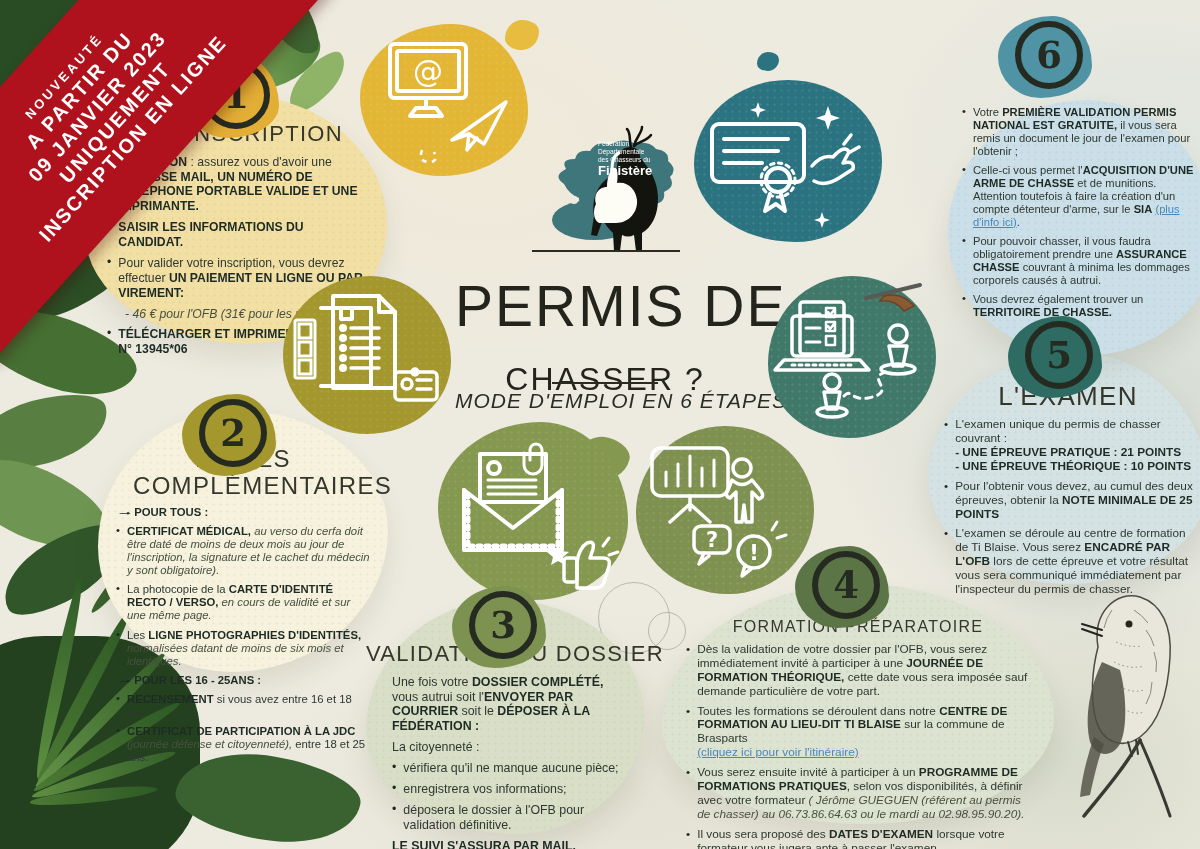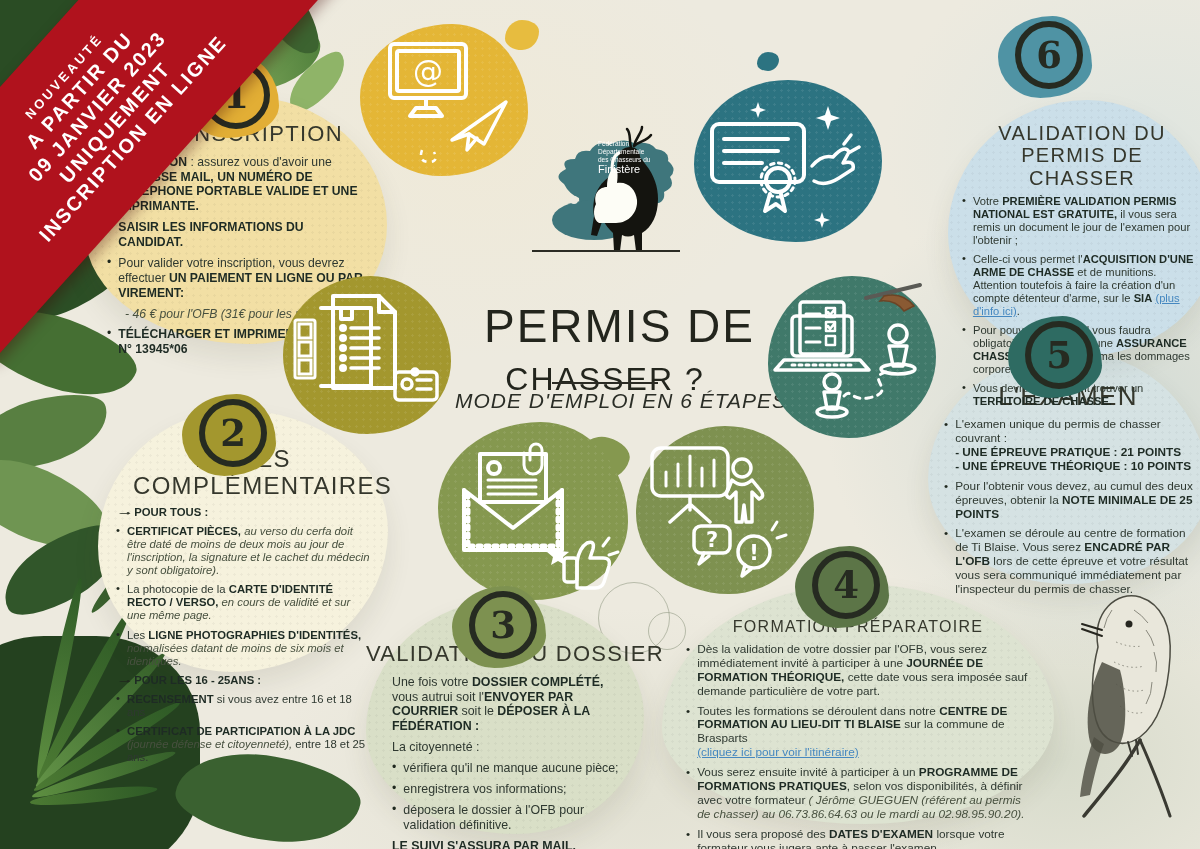--- a/index.html
+++ b/index.html
@@ -111,25 +111,25 @@
         <path d="M85,24 c-2,-9 0,-15 -4,-19"></path>
     </g>
     <path fill="#14140f" d="M72,34 c0,-7 6,-11 12,-11 c6,0 10,4 10,10 l6,8 c8,10 12,22 12,34 c0,16 -6,28 -16,34 l0,18 -6,0 -2,-16 c-4,2 -8,2 -12,0 l-2,16 -6,0 -1,-18 c-4,-4 -8,-8 -10,-14 l-6,17 -6,-1 3,-19 c-2,-10 0,-22 6,-30 c4,-6 10,-10 16,-12 z"></path>
     <path fill="#fdfdf6" d="M50,80 c-3,-11 4,-17 11,-17 c0,-11 4,-19 8,-19 c3,0 3,9 2,15 c11,-2 19,7 20,17 c1,12 -8,23 -21,23 l-17,0 c-6,-3 -6,-14 -3,-19 z"></path>
     <path fill="none" stroke="#fdfdf6" stroke-width="3" stroke-linecap="round" d="M66,46 c0,-9 2,-15 7,-17"></path>
   </svg>
   <div class="logo-text" style="left:598px;top:140px;font-size:6.5px;">
     <div>Fédération</div>
     <div>Départementale</div>
     <div>des Chasseurs du</div>
-    <div style="font-weight:400;font-size:11px;">Finistère</div>
+    <div style="font-weight:700;font-size:13px;">Finistère</div>
   </div>
 
   <div class="divider" style="left:532px;top:250px;width:148px;"></div>
-  <div class="ctr" style="top:299px;font-size:46px;letter-spacing:2px;white-space:nowrap;text-align:right;">PERMIS DE</div>
+  <div class="ctr" style="top:273px;font-size:57px;letter-spacing:2px;white-space:nowrap;">PERMIS DE</div>
   <div class="ctr" style="top:328px;font-size:32px;letter-spacing:2px;white-space:nowrap;margin-top:33px;">CHASSER ?</div>
   <div class="divider" style="left:552px;top:382px;width:106px;"></div>
   <div class="ctr" style="top:389px;font-size:21px;font-style:italic;letter-spacing:1px;white-space:nowrap;color:#2a2d26;">MODE D'EMPLOI EN 6 ÉTAPES</div>
 
   <div class="bubble" id="step1" style="left:85px;top:96px;width:302px;height:248px;background-color:#f2dfa4;border-radius:52% 48% 46% 54%/55% 52% 48% 45%;padding:0;">
     <div class="step-title" style="margin-top:26px;font-size:22px;">PRÉ-INSCRIPTION</div>
     <div class="step-items" style="margin:8px 20px 0 22px;font-size:12.2px;line-height:1.22;">
         <div class="item bullet">
           <span class="marker">•</span>
           <span class="seg-body"><span class="b">ATTENTION</span><span> : assurez vous d'avoir une </span><span class="b">ADRESSE MAIL, UN NUMÉRO DE TÉLÉPHONE PORTABLE VALIDE ET UNE IMPRIMANTE.</span></span>
@@ -154,21 +154,21 @@
 
   <div class="bubble" id="step2" style="left:98px;top:410px;width:290px;height:262px;background-color:#f6f2dd;border-radius:48% 52% 54% 46%/52% 46% 54% 48%;">
     <div class="step-title" style="margin-top:36px;font-size:24px;width:220px;">PIÈCES COMPLÉMENTAIRES</div>
     <div class="step-items" style="margin:6px 16px 0 18px;font-size:11.3px;line-height:1.16;">
         <div class="item arrow">
           <span class="marker">→</span>
           <span class="seg-body"><span class="b">POUR TOUS :</span></span>
         </div>
         <div class="item bullet">
           <span class="marker">•</span>
-          <span class="seg-body"><span class="b">CERTIFICAT PIÈCES,</span><span class="i"> au verso du cerfa doit être daté de moins de deux mois au jour de l'inscription, la signature et le cachet du médecin y sont obligatoire).</span></span>
+          <span class="seg-body"><span class="b">CERTIFICAT MÉDICAL,</span><span class="i"> au verso du cerfa doit être daté de moins de deux mois au jour de l'inscription, la signature et le cachet du médecin y sont obligatoire).</span></span>
         </div>
         <div class="item bullet">
           <span class="marker">•</span>
           <span class="seg-body"><span>La photocopie de la </span><span class="b">CARTE D'IDENTITÉ RECTO / VERSO,</span><span class="i"> en cours de validité et sur une même page.</span></span>
         </div>
         <div class="item bullet">
           <span class="marker">•</span>
           <span class="seg-body"><span>Les </span><span class="b">LIGNE PHOTOGRAPHIES D'IDENTITÉS,</span><span class="i"> normalisées datant de moins de six mois et identiques.</span></span>
         </div>
         <div class="item arrow">
@@ -241,21 +241,20 @@
           <span class="seg-body"><span>Pour l'obtenir vous devez, au cumul des deux épreuves, obtenir la </span><span class="b">NOTE MINIMALE DE 25 POINTS</span></span>
         </div>
         <div class="item bullet">
           <span class="marker">•</span>
           <span class="seg-body"><span>L'examen se déroule au centre de formation de Ti Blaise. Vous serez </span><span class="b">ENCADRÉ PAR L'OFB</span><span> lors de cette épreuve et votre résultat vous sera communiqué immédiatement par l'inspecteur du permis de chasser.</span></span>
         </div>
       </div>
   </div>
 
   <div class="bubble" id="step6" style="left:948px;top:100px;width:268px;height:256px;background-color:#cbdfe9;border-radius:52% 48% 50% 50%/52% 55% 45% 48%;">
-    <div class="step-title" style="margin-top:22px;font-size:20px;width:210px;">VALIDATION DU PERMIS DE CHASSER</div>
     <div class="step-items" style="margin:6px 14px 0 14px;font-size:11.2px;line-height:1.16;">
         <div class="item bullet">
           <span class="marker">•</span>
           <span class="seg-body"><span>Votre </span><span class="b">PREMIÈRE VALIDATION PERMIS NATIONAL EST GRATUITE,</span><span> il vous sera remis un document le jour de l'examen pour l'obtenir ;</span></span>
         </div>
         <div class="item bullet">
           <span class="marker">•</span>
           <span class="seg-body"><span>Celle-ci vous permet l'</span><span class="b">ACQUISITION D'UNE ARME DE CHASSE</span><span> et de munitions. Attention toutefois à faire la création d'un compte détenteur d'arme, sur le </span><span class="b">SIA</span><span> </span><span class="link">(plus d'info ici)</span><span>.</span></span>
         </div>
         <div class="item bullet">

